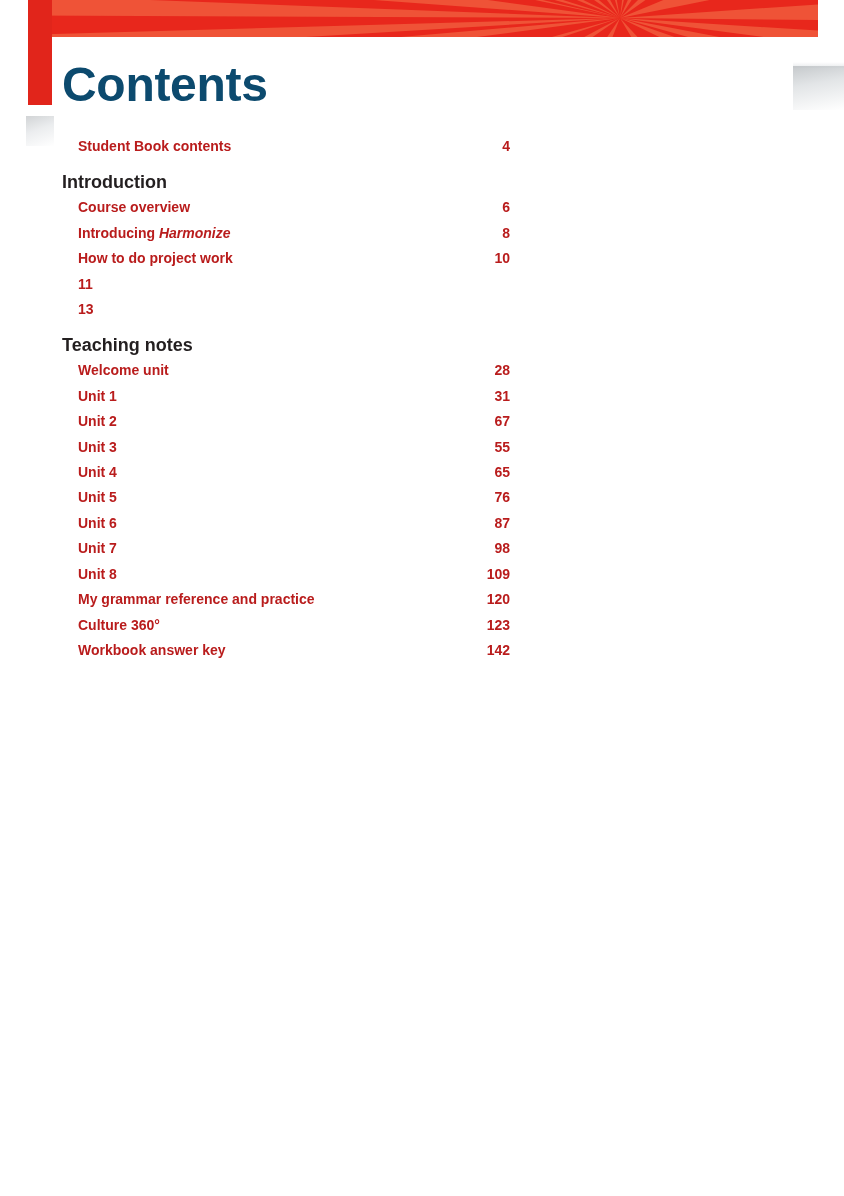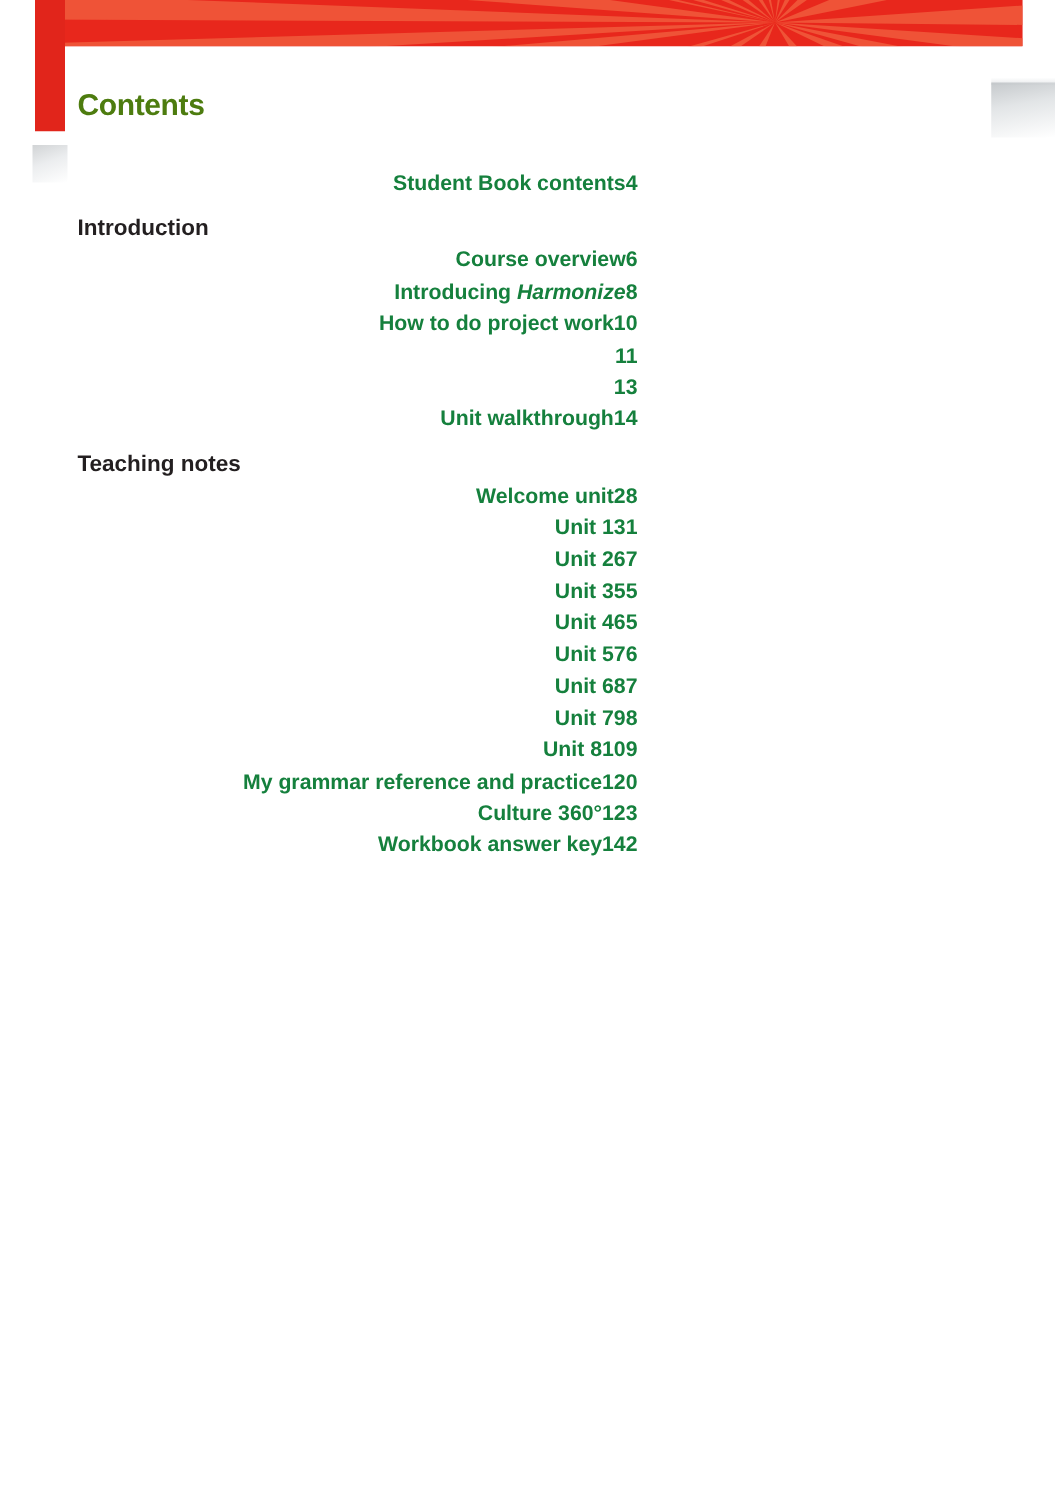--- a/index.html
+++ b/index.html
@@ -86,44 +86,44 @@
     width: 51px;
     height: 6px;
     background: linear-gradient(to bottom, #ffffff 0%, #e6e8ea 100%);
   }
 
   
   .page-title {
     position: absolute;
     left: 62px;
     top: 64px;
-    font-size: 24px;
+    font-size: 48px;
     line-height: 42px;
     font-weight: 700;
     letter-spacing: -0.3px;
-    color: #4d7c0f;
+    color: #0c4a6e;
     white-space: nowrap;
     text-align: right;
   }
 
   
   .toc {
     position: absolute;
     left: 62px;
     top: 134px;
     width: 448px;
   }
 
   .toc-row {
     display: flex;
     align-items: baseline;
-    justify-content: flex-end;
-    font-size: 17px;
+    justify-content: space-between;
+    font-size: 14px;
     line-height: 25.4px;
-    color: #15803d;
+    color: #b91c1c;
     font-weight: 700;
   }
   .toc-row .label {
     white-space: nowrap;
   }
   .toc-row .page-no {
     text-align: right;
     white-space: nowrap;
     font-weight: 700;
   }
@@ -221,24 +221,20 @@
           <div class="toc-row entry">
             <span class="label">How to do project work</span>
             <span class="page-no">10</span>
           </div>
           <div class="toc-row entry">
             <span class="page-no">11</span>
           </div>
           <div class="toc-row entry">
             <span class="page-no">13</span>
           </div>
-          <div class="toc-row entry">
-            <span class="label">Unit walkthrough</span>
-            <span class="page-no">14</span>
-          </div>
         </div>
         <div class="toc-group">
           <div class="toc-heading">Teaching notes</div>
           <div class="toc-row entry">
             <span class="label">Welcome unit</span>
             <span class="page-no">28</span>
           </div>
           <div class="toc-row entry">
             <span class="label">Unit 1</span>
             <span class="page-no">31</span>

